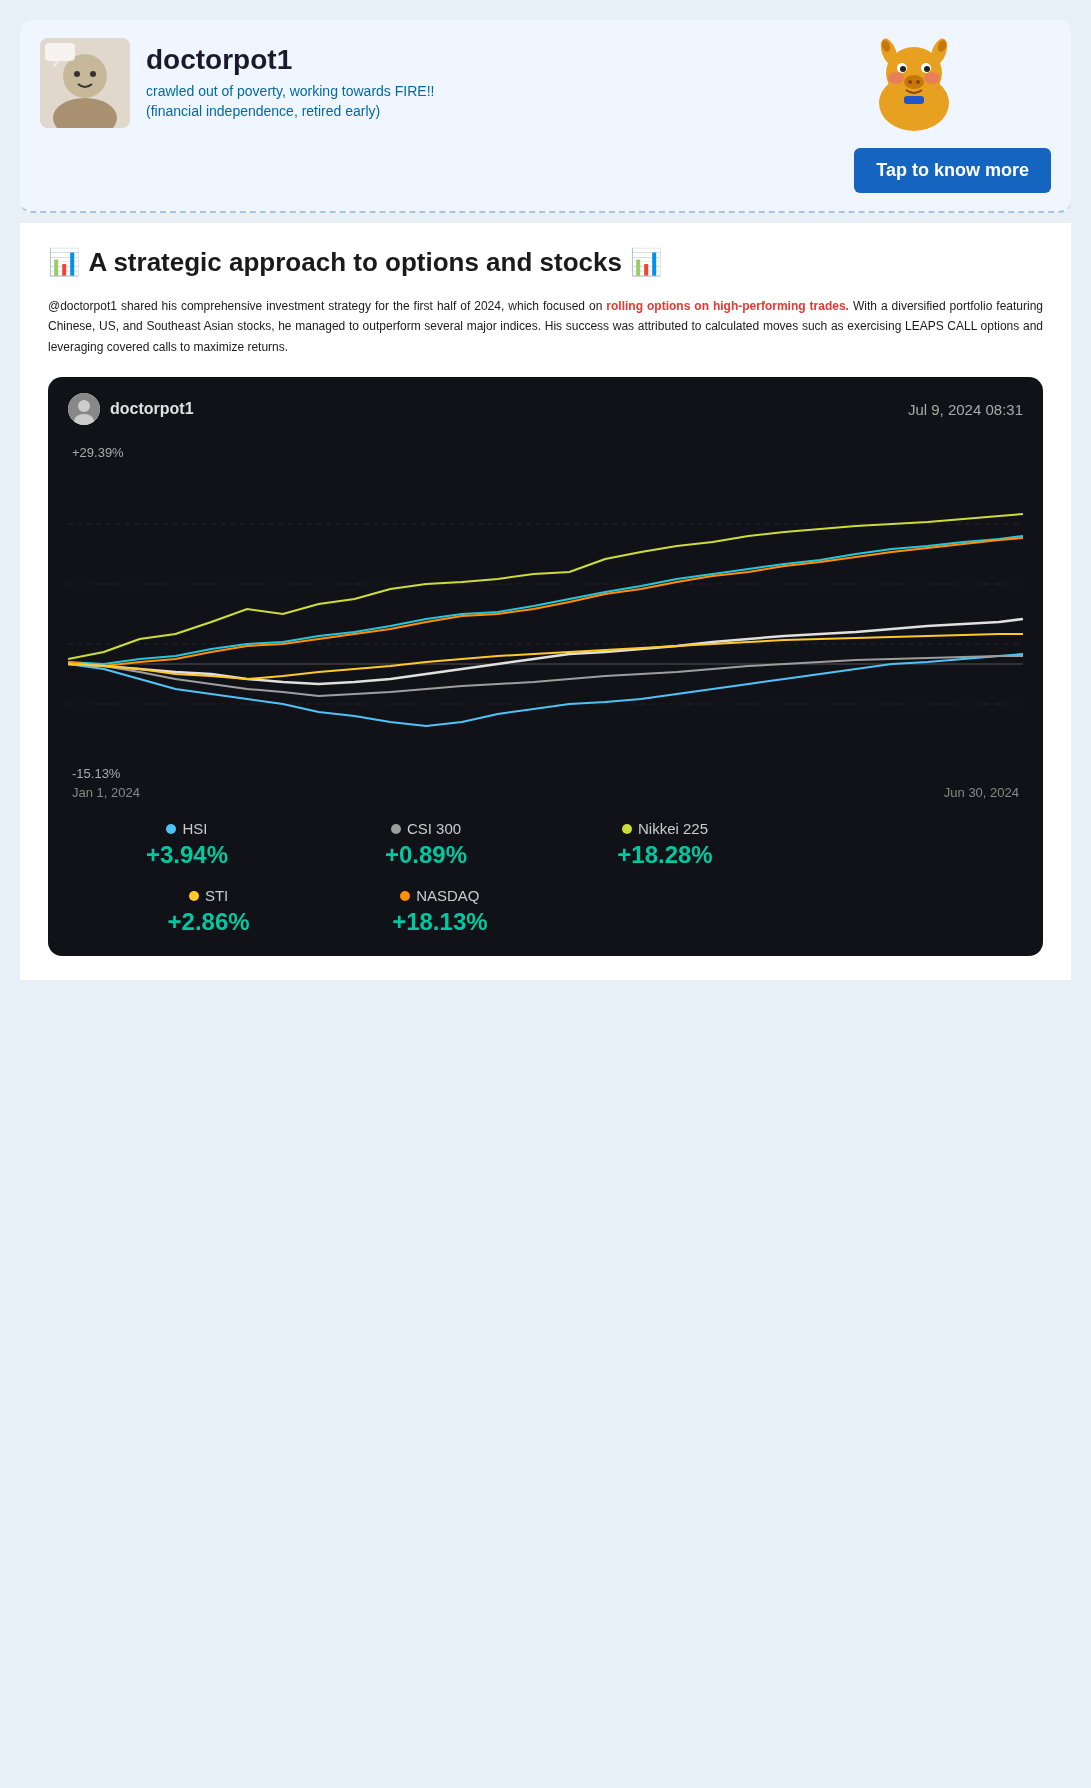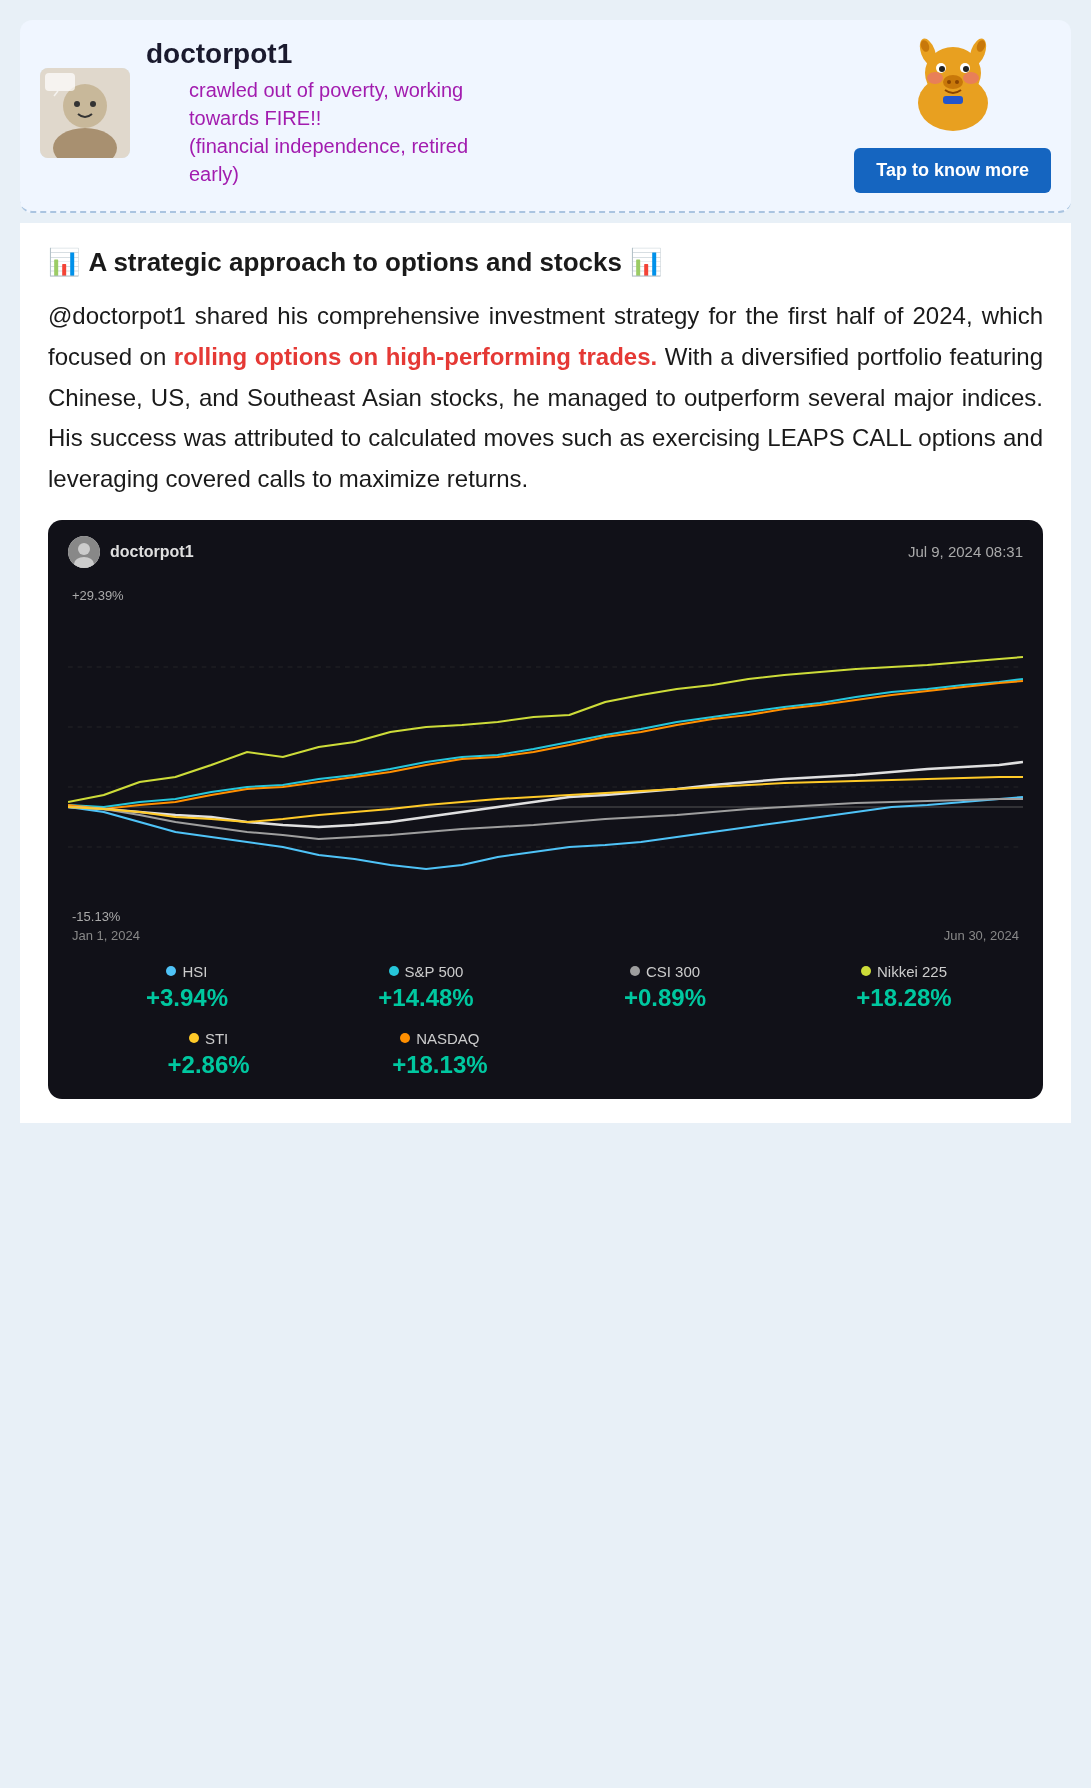--- a/index.html
+++ b/index.html
@@ -57,31 +57,29 @@
       gap: 6px;
     }
 
     .profile-name {
       font-size: 28px;
       font-weight: 700;
       color: #1a1a2e;
     }
 
     .profile-bio {
-      font-size: 20px;
-      color: #a21caf;
+      font-size: 14px;
+      color: #0369a1;
       line-height: 1.4;
       max-width: 320px;
-      margin-left: 43px;
     }
 
     .profile-right {
       display: flex;
       flex-direction: column;
-      align-items: center;
       gap: 10px;
     }
 
     .mascot-container {
       width: 120px;
       height: 100px;
     }
 
     .tap-button {
       background: #1565c0;
@@ -106,21 +104,21 @@
       font-size: 26px;
       font-weight: 800;
       color: #1a1a1a;
       margin-bottom: 18px;
       display: flex;
       align-items: center;
       gap: 8px;
     }
 
     .article-body {
-      font-size: 24px;
+      font-size: 12px;
       color: #1a1a1a;
       line-height: 1.7;
       text-align: justify;
     }
 
     .highlight-red {
       color: #e53935;
       font-weight: 600;
     }
 
@@ -394,27 +392,20 @@
       <div class="chart-legend" id="legend-row1">
       <div class="legend-item">
       <div class="legend-label">
         <span class="legend-dot" style="background:#4fc3f7;"></span>
         <span>HSI</span>
       </div>
       <div class="legend-value">+3.94%</div>
     </div>
           <div class="legend-item">
       <div class="legend-label">
-        <span class="legend-dot" style="background:#26c6da;"></span>
-        <span>S&amp;P 500</span>
-      </div>
-      <div class="legend-value">+14.48%</div>
-    </div>
-          <div class="legend-item">
-      <div class="legend-label">
         <span class="legend-dot" style="background:#9e9e9e;"></span>
         <span>CSI 300</span>
       </div>
       <div class="legend-value">+0.89%</div>
     </div>
           <div class="legend-item">
       <div class="legend-label">
         <span class="legend-dot" style="background:#cddc39;"></span>
         <span>Nikkei 225</span>
       </div>

